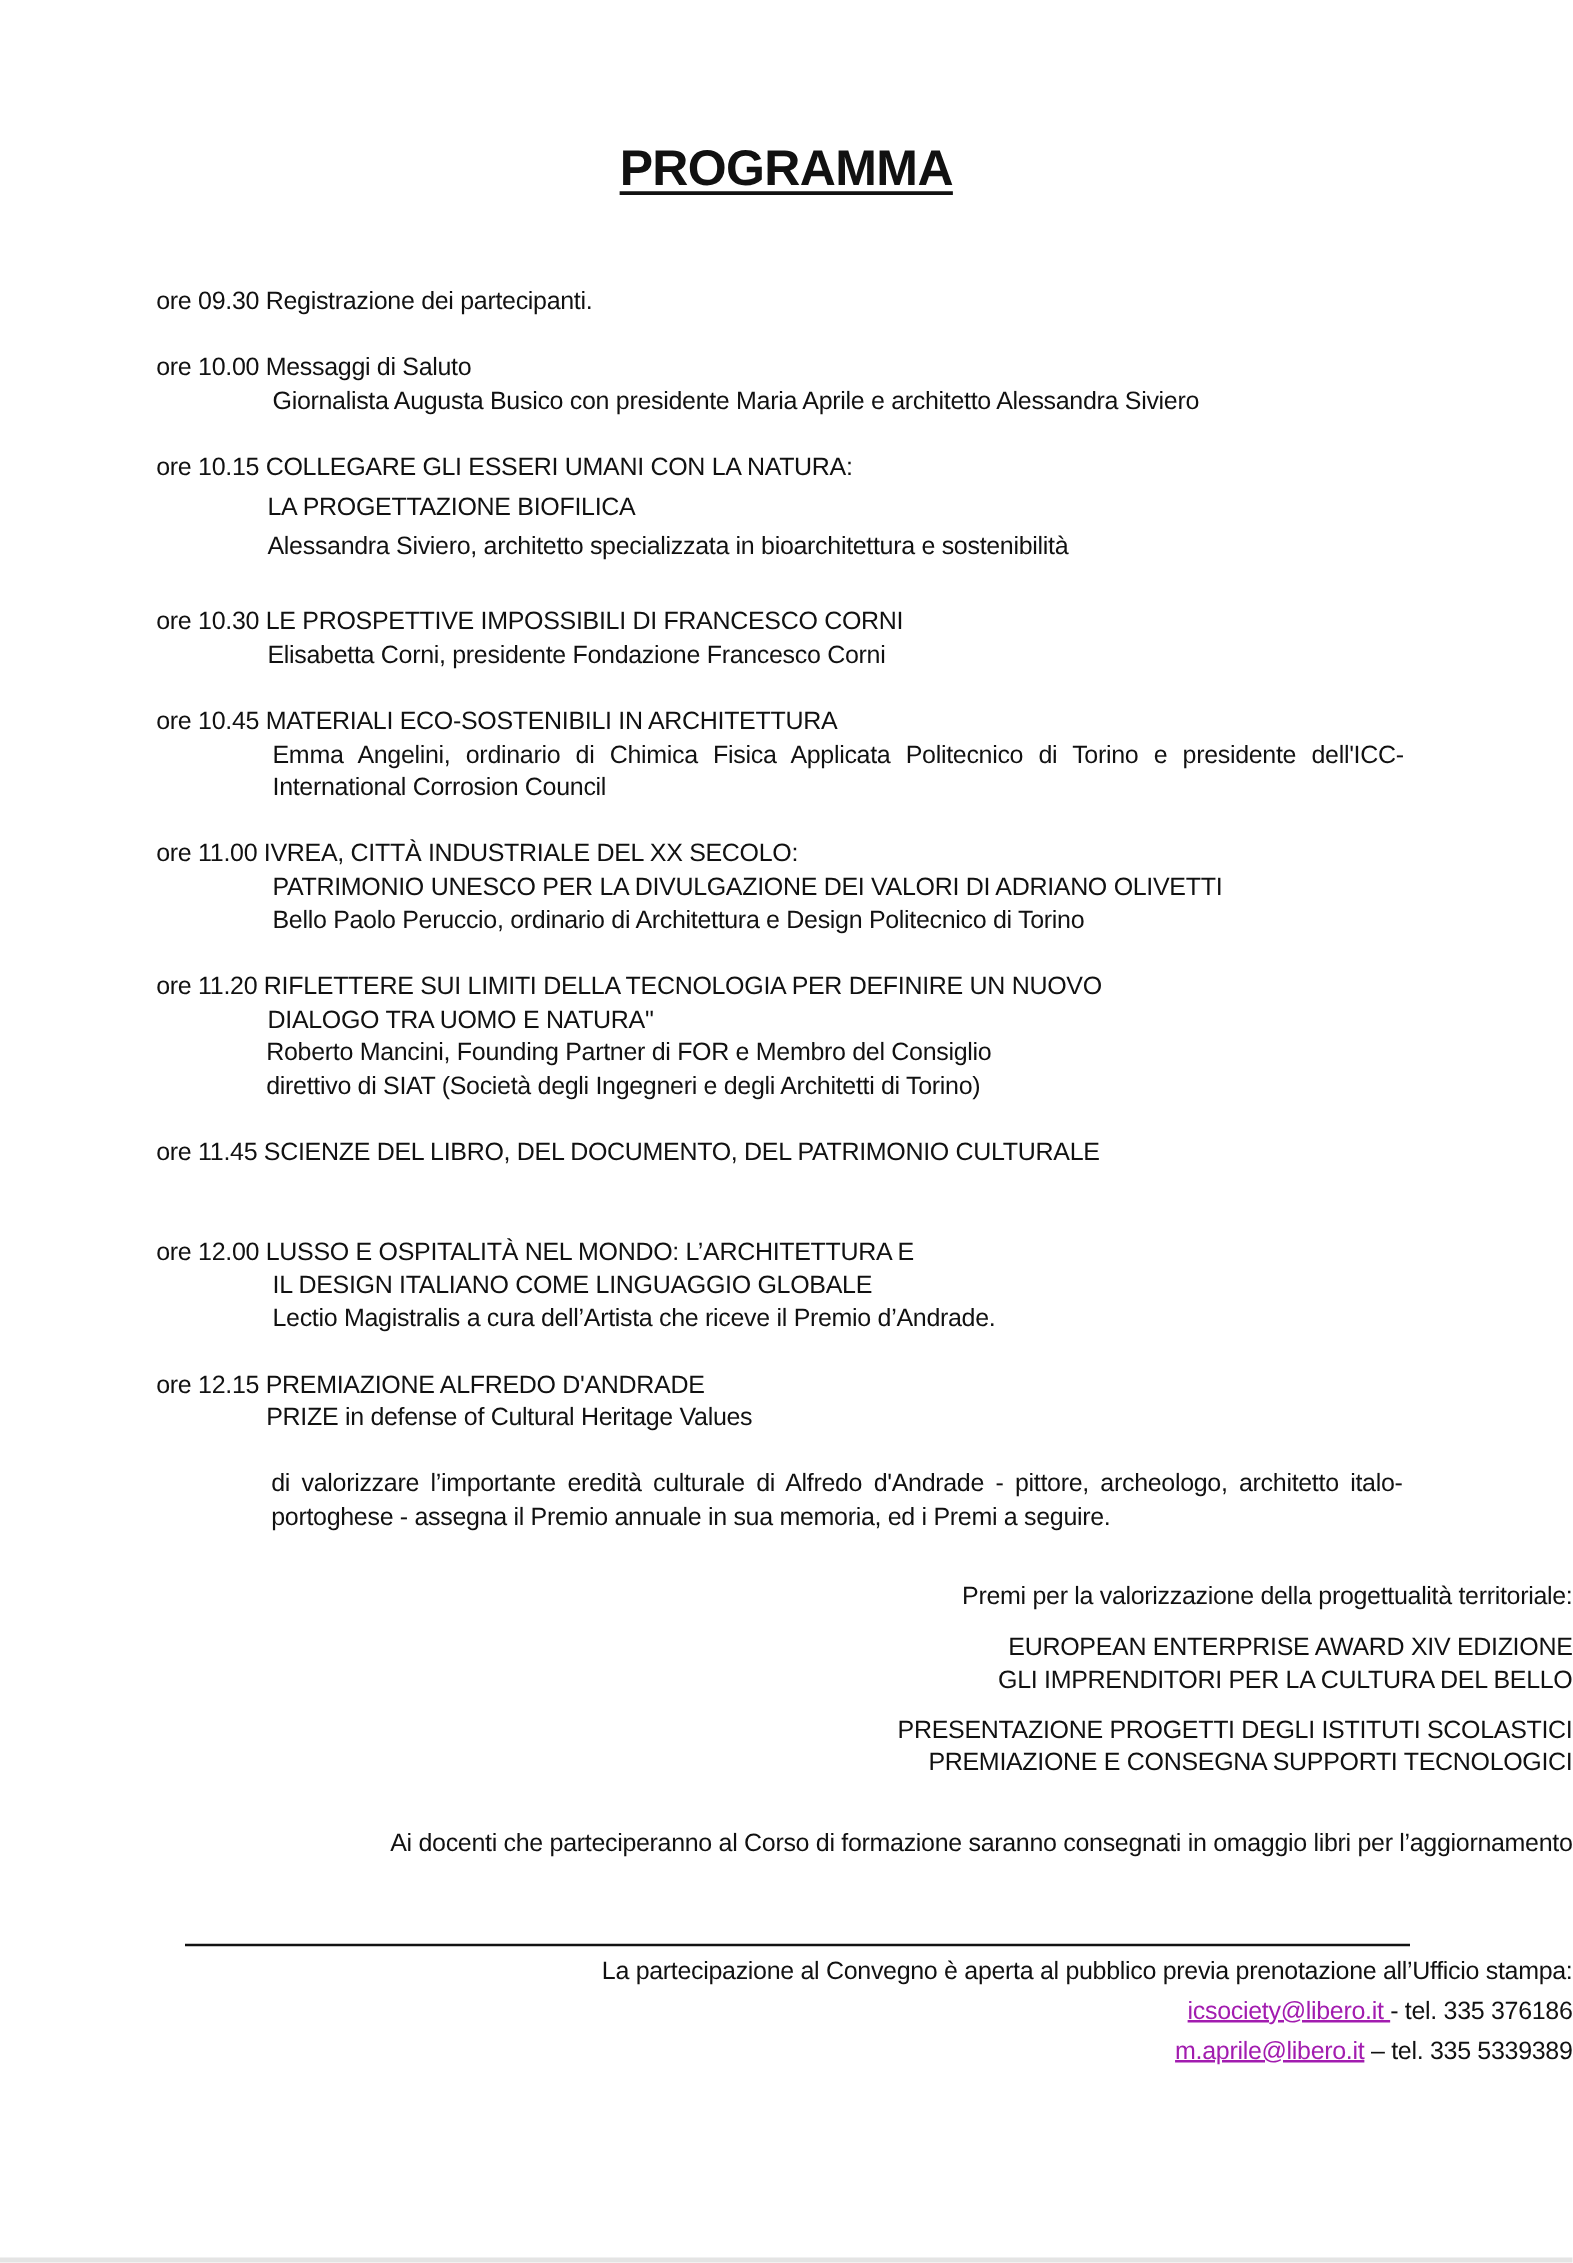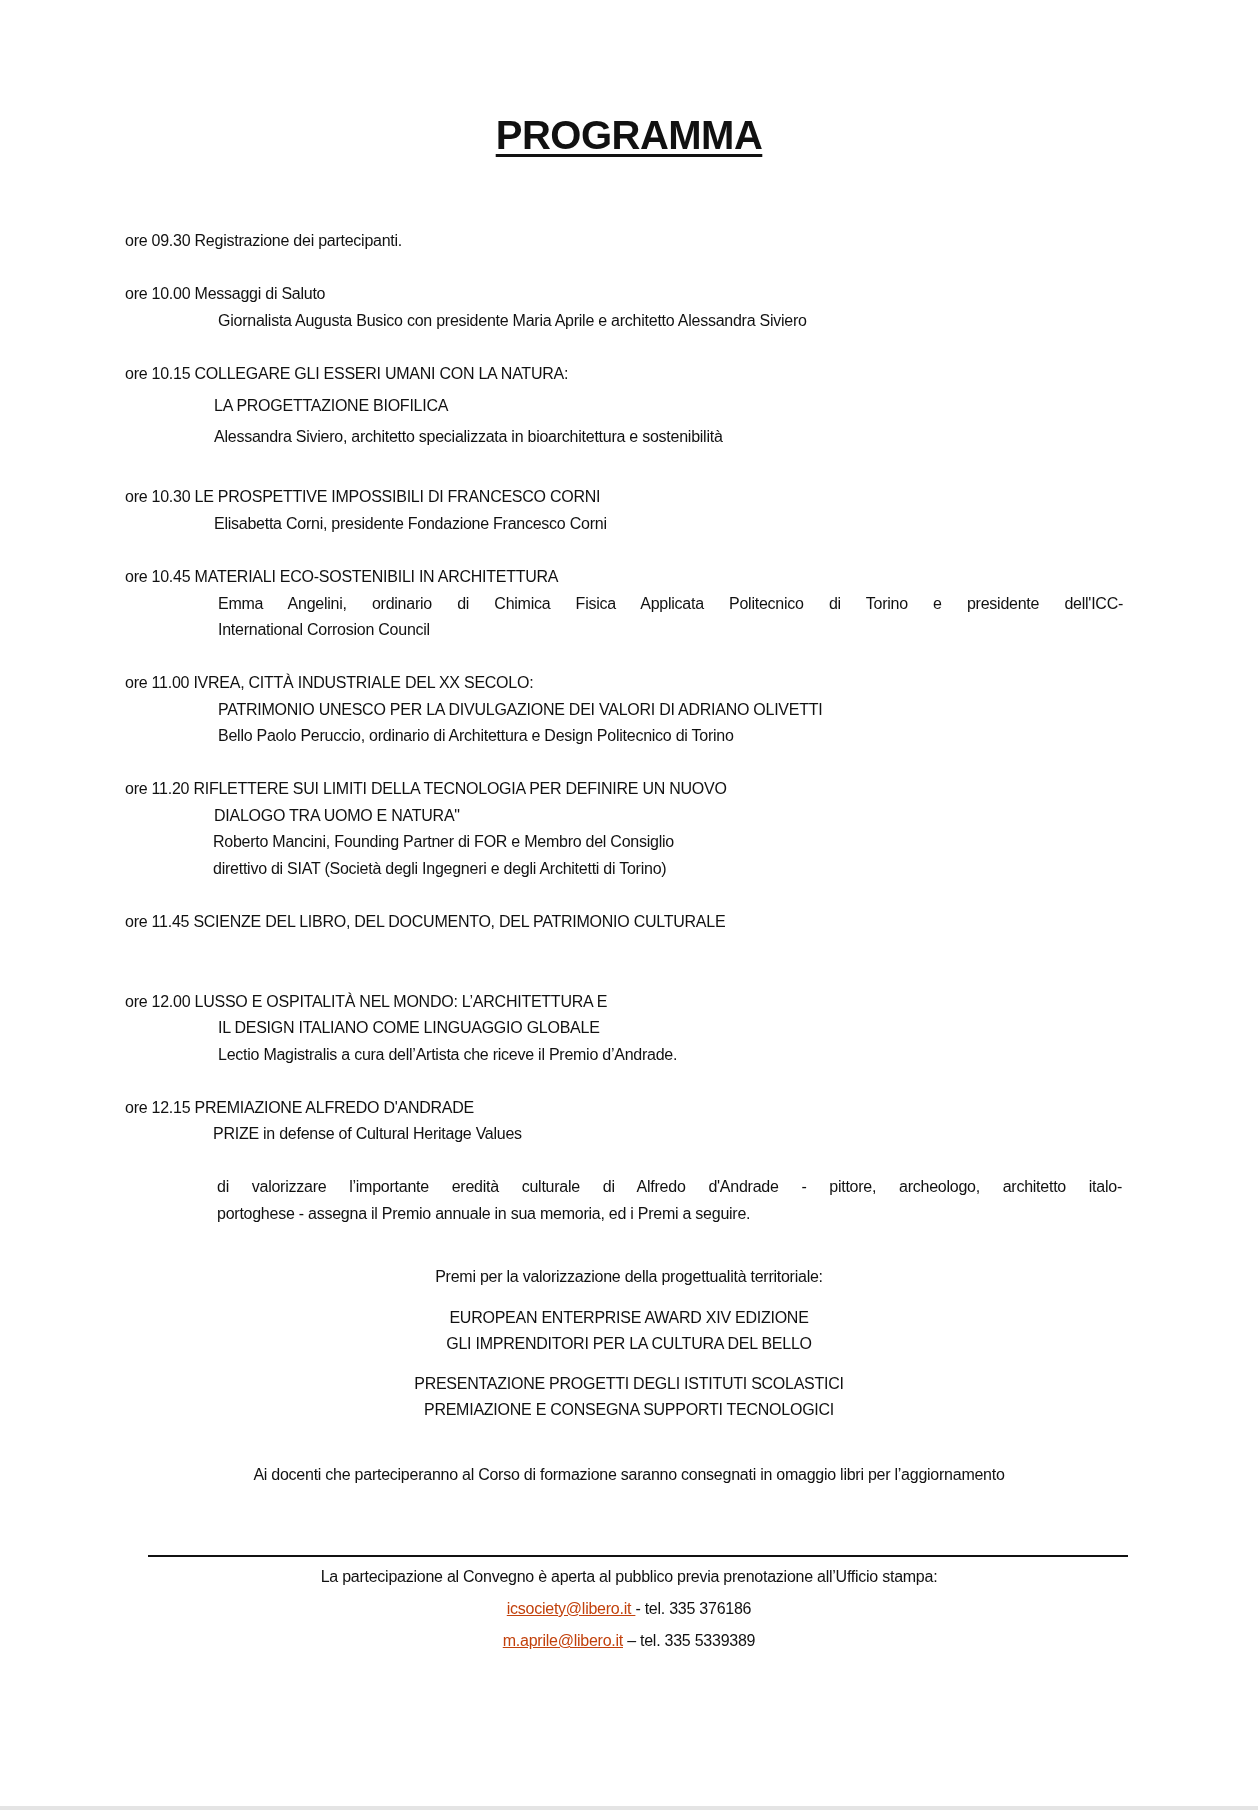--- a/index.html
+++ b/index.html
@@ -9,28 +9,28 @@
       font-family: "Liberation Sans", sans-serif;
     }
     .page { position: absolute; left: 0; top: 0; width: 1258px; height: 1282px; background: #ffffff; }
     .bottom-band { position: absolute; left: 0; top: 1806px; width: 1258px; height: 4px; background: #e4e4e4; }
     .title {
       position: absolute; left: 0; width: 1258px; top: 112px; text-align: center;
       font-size: 40px; font-weight: bold; letter-spacing: -0.5px; line-height: 46px;
     }
     .title span { text-decoration: underline; text-decoration-thickness: 3px; text-underline-offset: 5px; }
     .ln {
-      position: absolute; white-space: nowrap; font-size: 16px; line-height: 22px;
+      position: absolute; white-space: nowrap; font-size: 20px; line-height: 22px;
       letter-spacing: -0.25px; transform: translateY(-11px);
     }
     .b { font-weight: normal; }
     .just { text-align: justify; text-align-last: justify; white-space: normal; width: 905px; }
-    .center { left: 0; width: 1258px; text-align: center; }
+    .center { left: 0; width: 1258px; text-align: right; }
     .rule { position: absolute; left: 148px; top: 1555px; width: 980px; height: 0; border-top: 2px solid #111; }
-    a.mail { color: #c2410c; text-decoration: underline; }
+    a.mail { color: #a21caf; text-decoration: underline; }
   </style>
 </head>
 <body>
 
 <div class="page">
 
   <div class="title"><span>PROGRAMMA</span></div>
 
   <div class="ln" style="left:125px;top:241px">
     <span>ore 09.30</span> <span>Registrazione dei partecipanti.</span>

